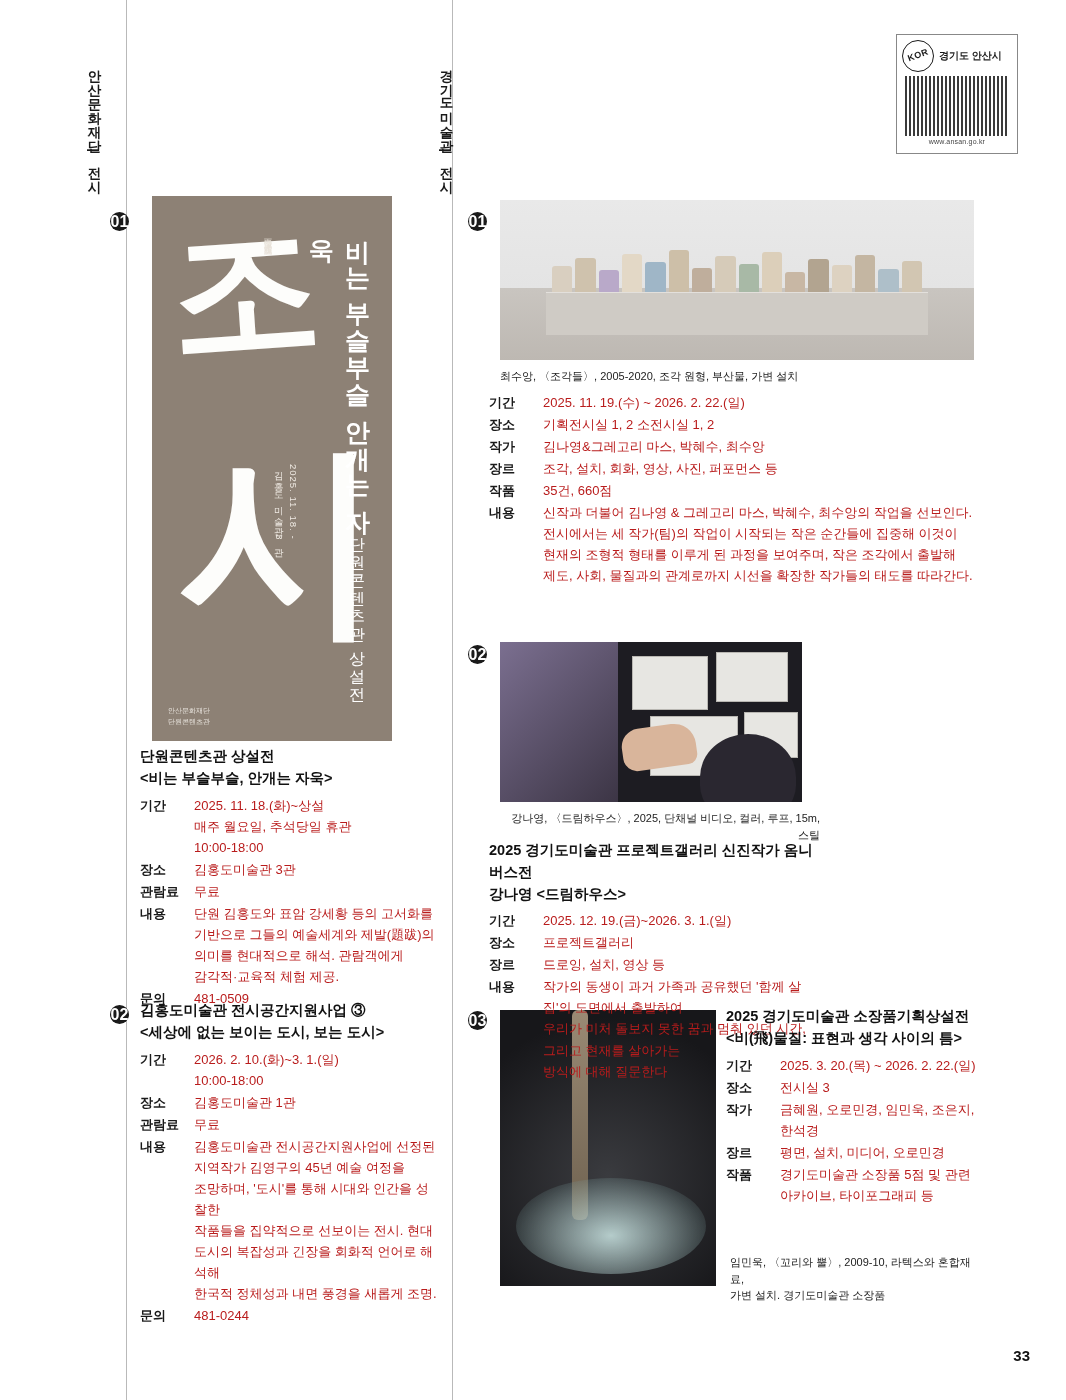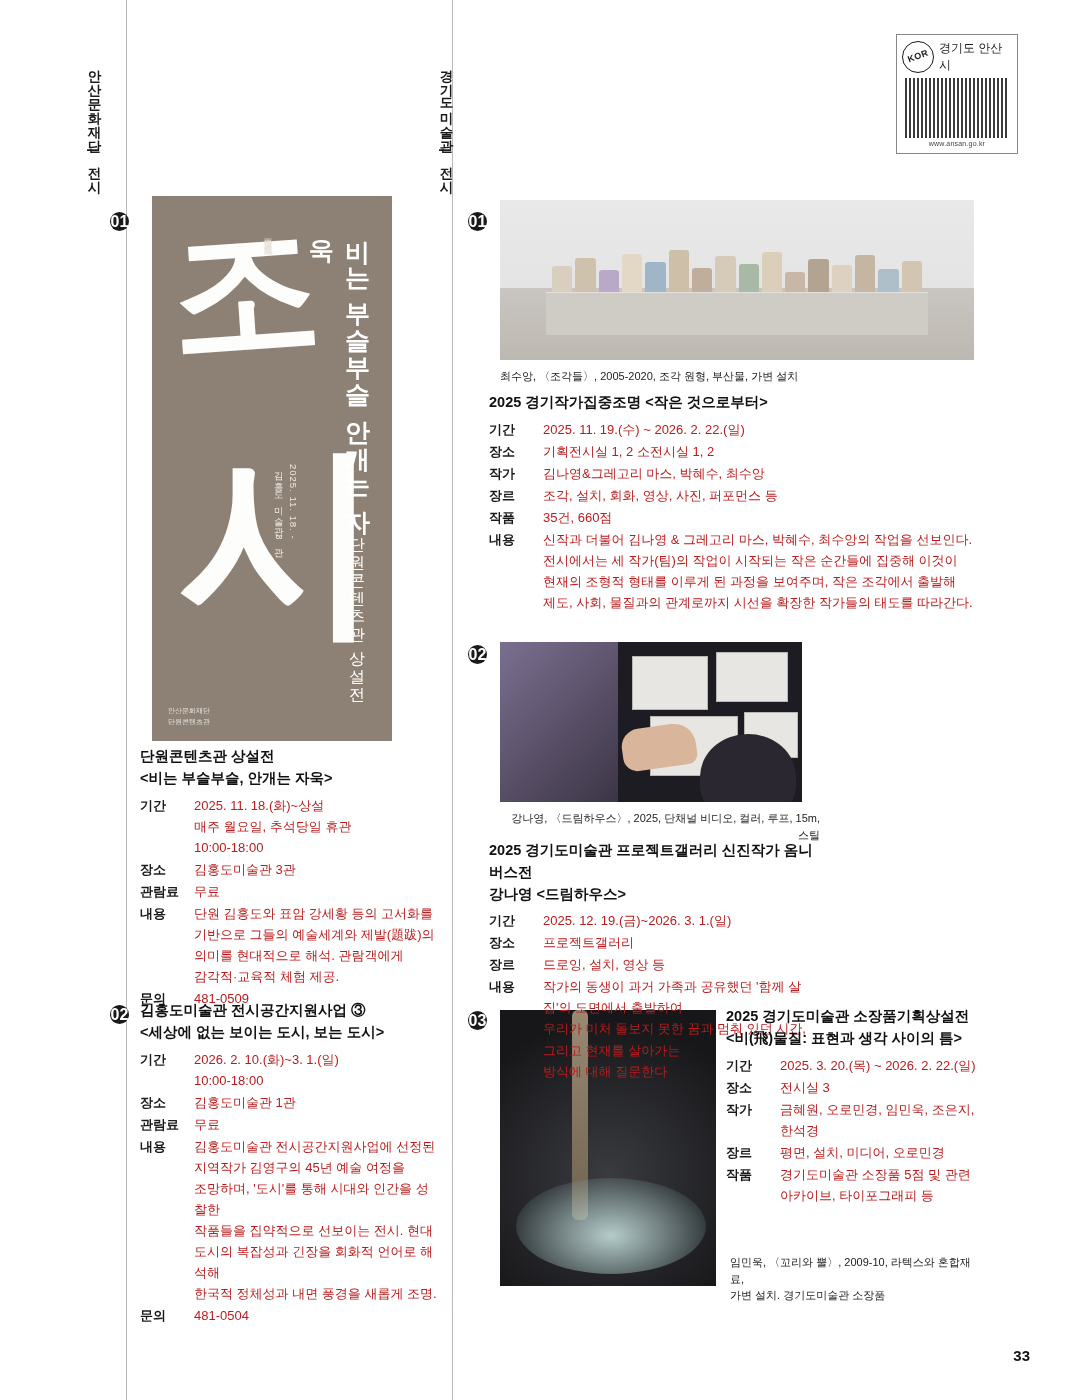--- a/index.html
+++ b/index.html
@@ -87,22 +87,22 @@
     position: absolute;
     left: 0; right: 0;
     top: 9px;
     text-align: center;
     font-size: 9px;
     font-weight: bold;
     transform: rotate(-20deg);
     letter-spacing: 0.5px;
   }
   .qr-city {
-    font-size: 12px;
-    font-weight: normal;
+    font-size: 10px;
+    font-weight: bold;
     color: #1a1a1a;
   }
   .qr-code {
     width: 104px;
     height: 60px;
     margin: 2px auto 0 auto;
     background-color: #fff;
     background-image:
       repeating-linear-gradient(90deg, #1a1a1a 0 2px, transparent 2px 4px),
       repeating-linear-gradient(0deg, #ffffff 0 2px, transparent 2px 5px);
@@ -465,27 +465,26 @@
         <div class="k">내용</div>
         <div class="v" style="white-space:pre-line;">김홍도미술관 전시공간지원사업에 선정된
 지역작가 김영구의 45년 예술 여정을
 조망하며, '도시'를 통해 시대와 인간을 성찰한
 작품들을 집약적으로 선보이는 전시. 현대
 도시의 복잡성과 긴장을 회화적 언어로 해석해
 한국적 정체성과 내면 풍경을 새롭게 조명.</div>
       </div>
       <div class="row">
         <div class="k">문의</div>
-        <div class="v" style="white-space:pre-line;">481-0504</div>
+        <div class="v" style="white-space:pre-line;">481-0244</div>
       </div>
     </div>
   </div>
 
   <div class="block blk-right-1">
-    <div class="title" style="white-space:pre-line;">2025 경기작가집중조명 &lt;작은 것으로부터&gt;</div>
     <div class="rows">
       <div class="row">
         <div class="k">기간</div>
         <div class="v" style="white-space:pre-line;">2025. 11. 19.(수) ~ 2026. 2. 22.(일)</div>
       </div>
       <div class="row">
         <div class="k">장소</div>
         <div class="v" style="white-space:pre-line;">기획전시실 1, 2  소전시실 1, 2</div>
       </div>
       <div class="row">

